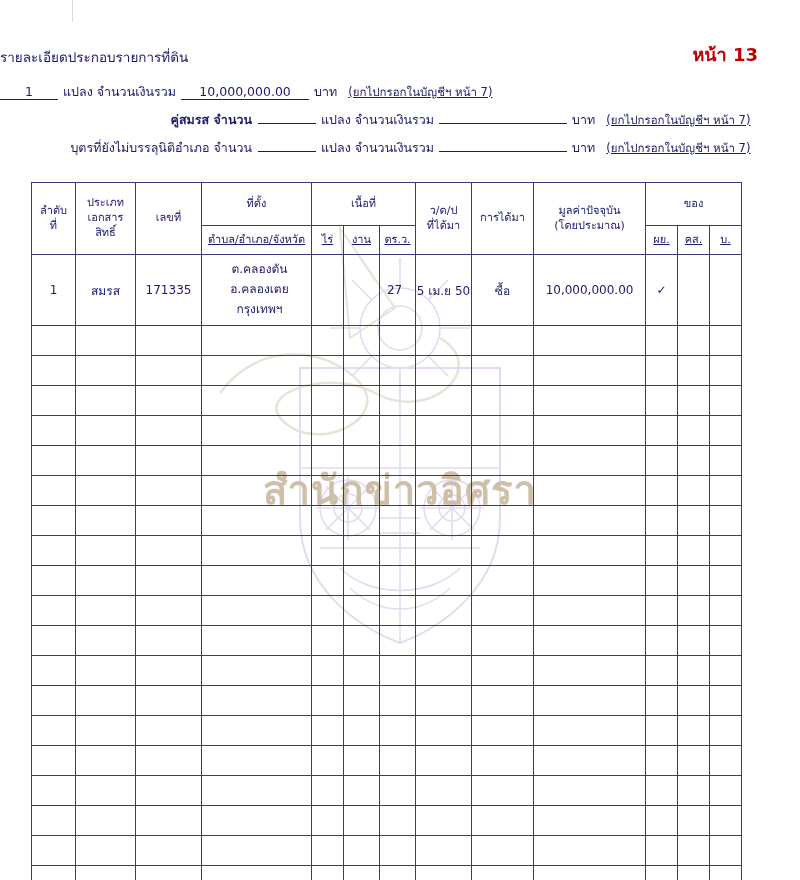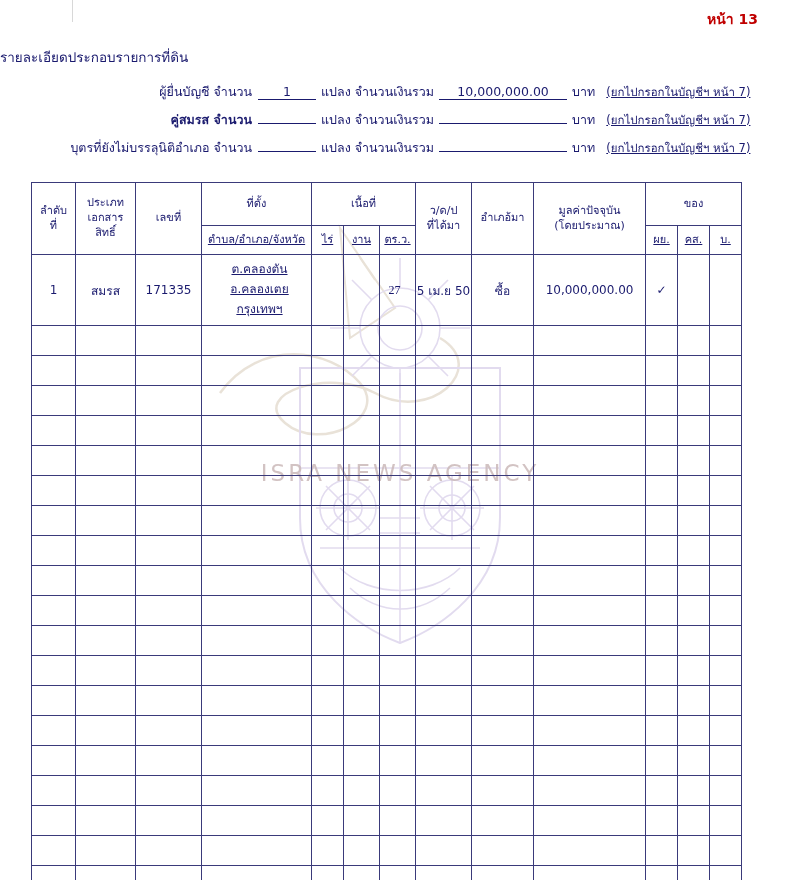--- a/index.html
+++ b/index.html
@@ -28,22 +28,22 @@
     left: 72px;
     top: 0;
     width: 1px;
     height: 22px;
     background: #d8d8d8;
   }
 
   .page-number {
     position: absolute;
     right: 42px;
-    top: 8px;
-    font-size: 14px;
+    top: 40px;
+    font-size: 18px;
     color: #c00000;
     font-weight: bold;
   }
 
   .doc-title {
     position: absolute;
     top: 46px;
     left: 0;
     width: 800px;
     text-align: left;
@@ -110,26 +110,24 @@
   }
   .h-row1 th { height: 42px; }
   .h-row2 th { height: 28px; text-decoration: underline; }
   .data-row td { height: 70px; font-size: 12px; }
   .empty-row td { height: 29px; }
 
   .cell-left {
     text-align: left;
     padding-left: 6px !important;
     line-height: 1.65;
-    text-decoration: underline;
   }
   .cell-right {
     text-align: right;
     padding-right: 6px !important;
-    font-family: Liberation Serif, serif;
   }
   .check {
     font-size: 14px;
   }
 
   
   .watermark {
     position: absolute;
     left: 190px;
     top: 218px;
@@ -168,21 +166,20 @@
 
   <div class="scan-edge"></div>
 
   <div class="page-number">หน้า 13</div>
 
   <div class="doc-title">รายละเอียดประกอบรายการที่ดิน</div>
 
   <div class="form-lines">
 
     <div class="form-line">
-      <span class="fl-label w1">ผู้ยื่นบัญชี  จำนวน</span>
       <span class="blank small">1</span>
       <span class="unit">แปลง จำนวนเงินรวม</span>
       <span class="blank big">10,000,000.00</span>
       <span class="unit">บาท</span>
       <span class="note">(ยกไปกรอกในบัญชีฯ หน้า 7)</span>
     </div>
 
     <div class="form-line">
       <span class="fl-label w2">คู่สมรส  จำนวน</span>
       <span class="blank small"></span>
@@ -234,21 +231,21 @@
           <path d="M262 258 L262 322 M230 290 L294 290 M240 268 L284 312 M284 268 L240 312"></path>
         </g>
 
         <path d="M150 350 C180 380 240 380 270 350 M160 370 C190 398 230 398 260 370"></path>
         <path d="M190 300 L230 300 M190 315 L230 315"></path>
       </g>
     </svg>
   </div>
 
   <div class="wm-text">
-    <div class="wm-en">ISRA NEWS AGENCY</div>
+    <div class="wm-th">สำนักข่าวอิศรา</div>
   </div>
 
   <table class="land">
     <colgroup>
       <col style="width:44px">
       <col style="width:60px">
       <col style="width:66px">
       <col style="width:110px">
       <col style="width:32px">
       <col style="width:36px">
@@ -261,21 +258,21 @@
       <col style="width:32px">
     </colgroup>
     <thead>
       <tr class="h-row1">
         <th rowspan="2">ลำดับ<br>ที่</th>
         <th rowspan="2">ประเภท<br>เอกสาร<br>สิทธิ์</th>
         <th rowspan="2">เลขที่</th>
         <th>ที่ตั้ง</th>
         <th colspan="3">เนื้อที่</th>
         <th rowspan="2">ว/ด/ป<br>ที่ได้มา</th>
-        <th rowspan="2">อำเภอ้มา</th>
+        <th rowspan="2">การได้มา</th>
         <th rowspan="2">มูลค่าปัจจุบัน<br>(โดยประมาณ)</th>
         <th colspan="3">ของ</th>
       </tr>
       <tr class="h-row2">
         <th>ตำบล/อำเภอ/จังหวัด</th>
         <th>ไร่</th>
         <th>งาน</th>
         <th>ตร.ว.</th>
         <th>ผย.</th>
         <th>คส.</th>

